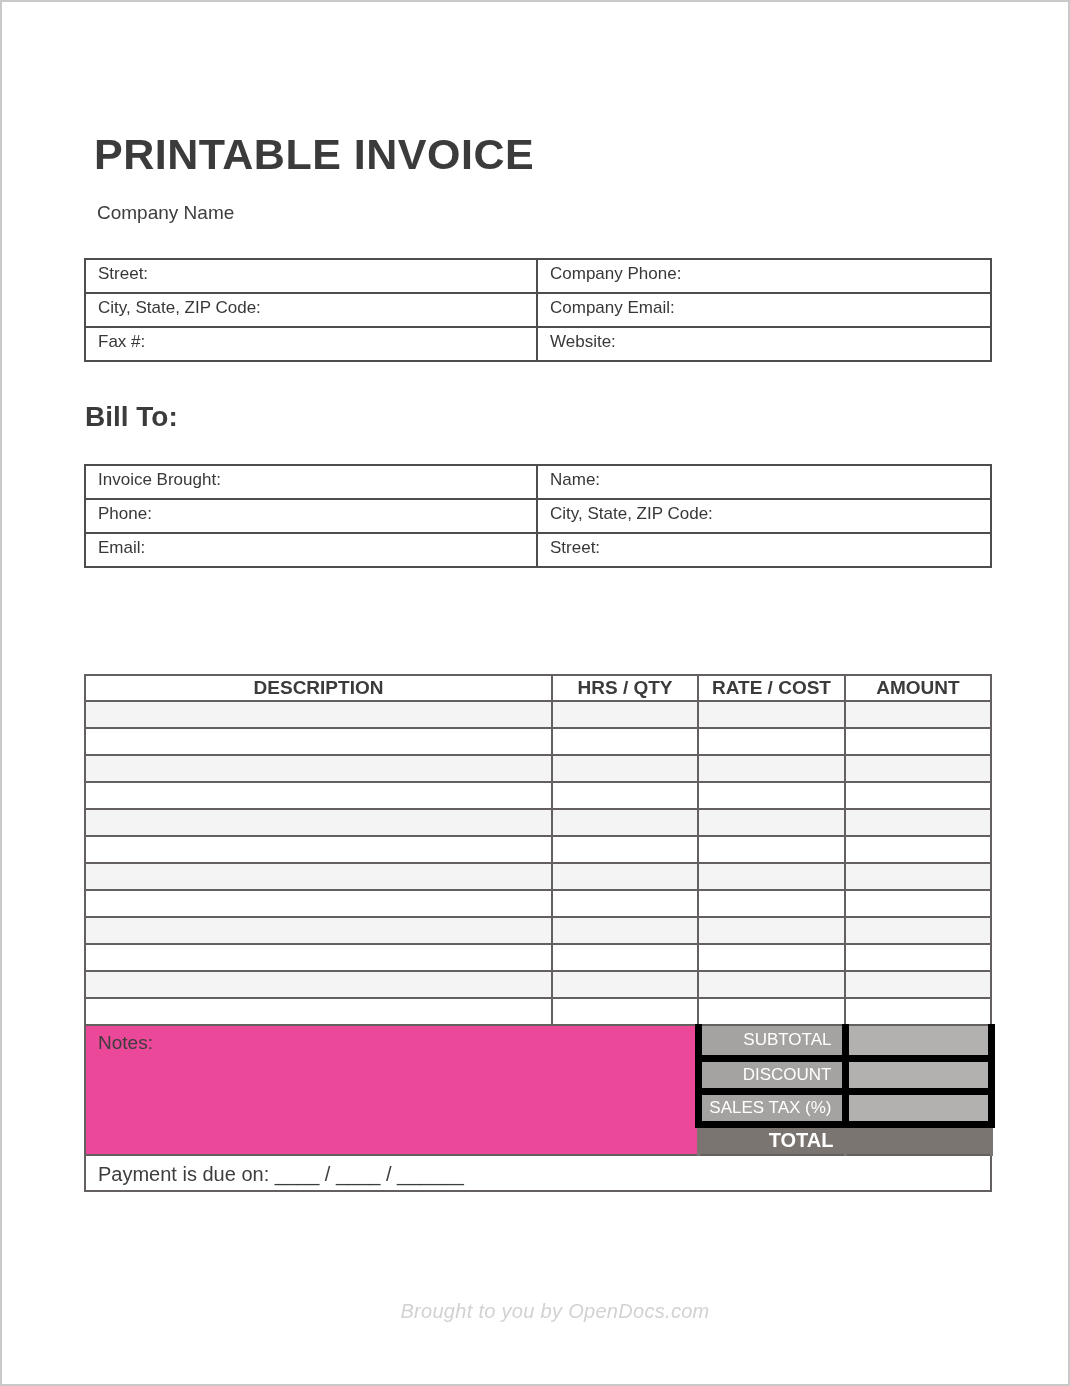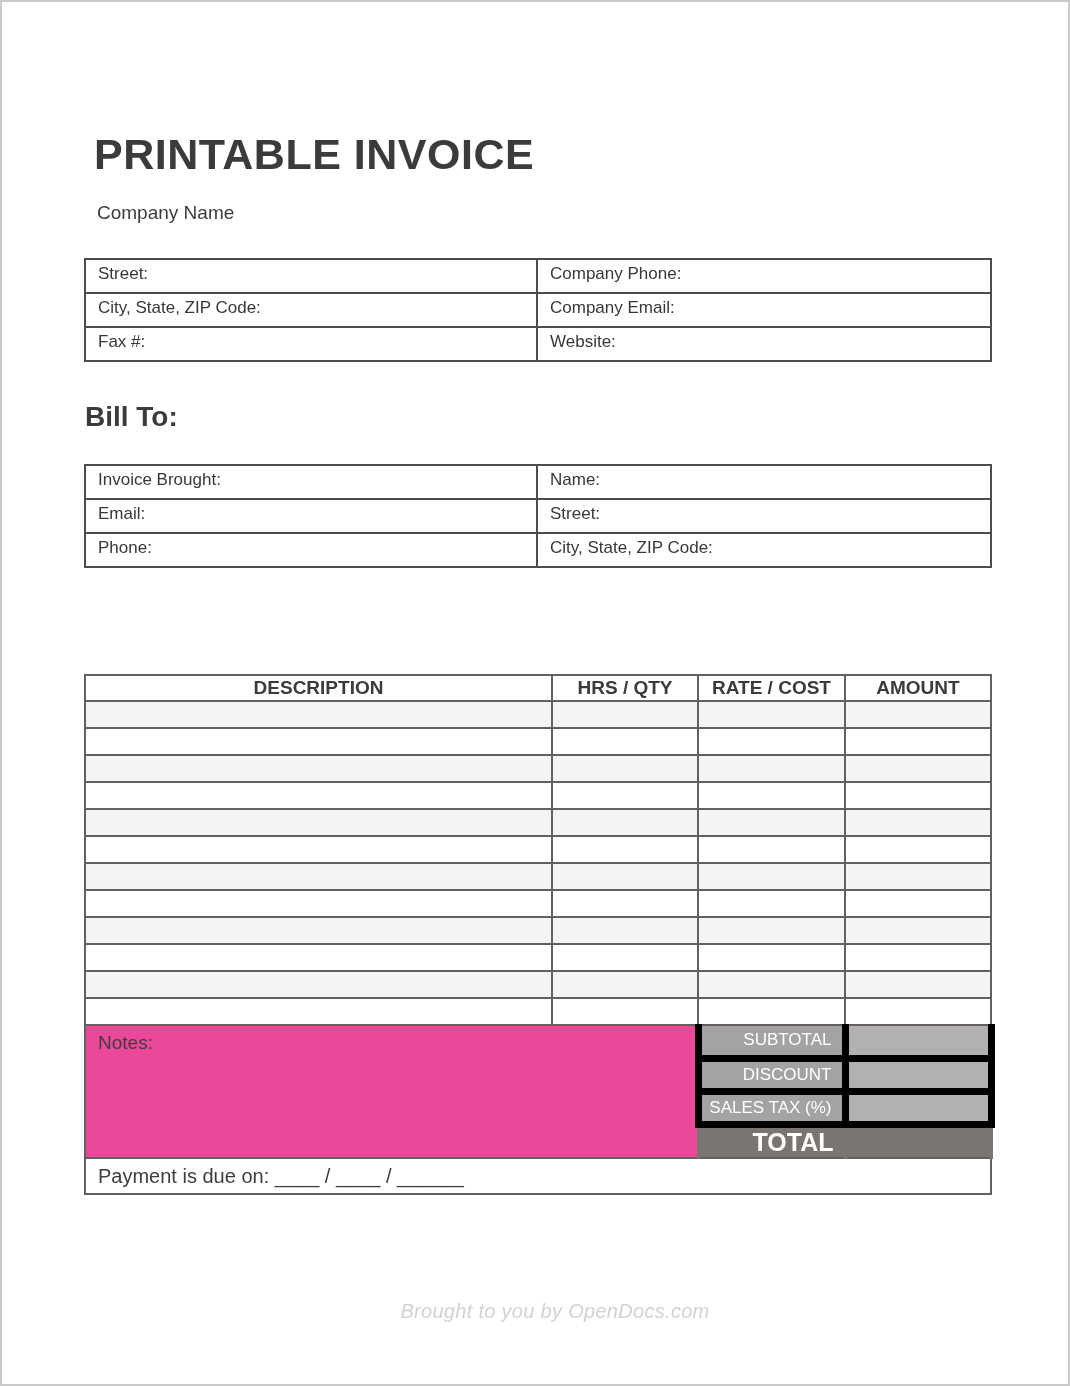--- a/index.html
+++ b/index.html
@@ -75,21 +75,21 @@
   }
   .sum-value{background:var(--summary-value-bg);}
   .trow-first .sum-label,.trow-first .sum-value{border-top:2px solid var(--table-border);}
   .total-row td{
     background:var(--total-bg);
     border:3px solid var(--total-bg);
     border-bottom:2px solid var(--table-border);
     height:31px;
   }
   .total-row .total-label{
-    color:#fff;font-weight:700;font-size:25px;
+    color:#fff;font-weight:700;font-size:20px;
     text-align:right;padding-right:10px;
   }
   .pay-row td{
     border:2px solid var(--table-border);
     height:36px;padding:2px 12px 0 12px;
     font-size:20px;color:#3d3d3d;background:#fff;
     vertical-align:middle;
   }
   .footer{
     position:absolute;left:0;top:1298px;width:100%;
@@ -132,26 +132,26 @@
     <colgroup>
         <col style="width:452px">
         <col style="width:454px">
       </colgroup>
     <tbody>
       <tr>
         <td>Invoice Brought:</td>
         <td>Name:</td>
       </tr>
       <tr>
+        <td>Phone:</td>
+        <td>City, State, ZIP Code:</td>
+      </tr>
+      <tr>
         <td>Email:</td>
         <td>Street:</td>
-      </tr>
-      <tr>
-        <td>Phone:</td>
-        <td>City, State, ZIP Code:</td>
       </tr>
     </tbody>
   </table>
 
   <table class="main-table">
     <colgroup>
       <col style="width:467px">
         <col style="width:146px">
         <col style="width:147px">
         <col style="width:146px">

